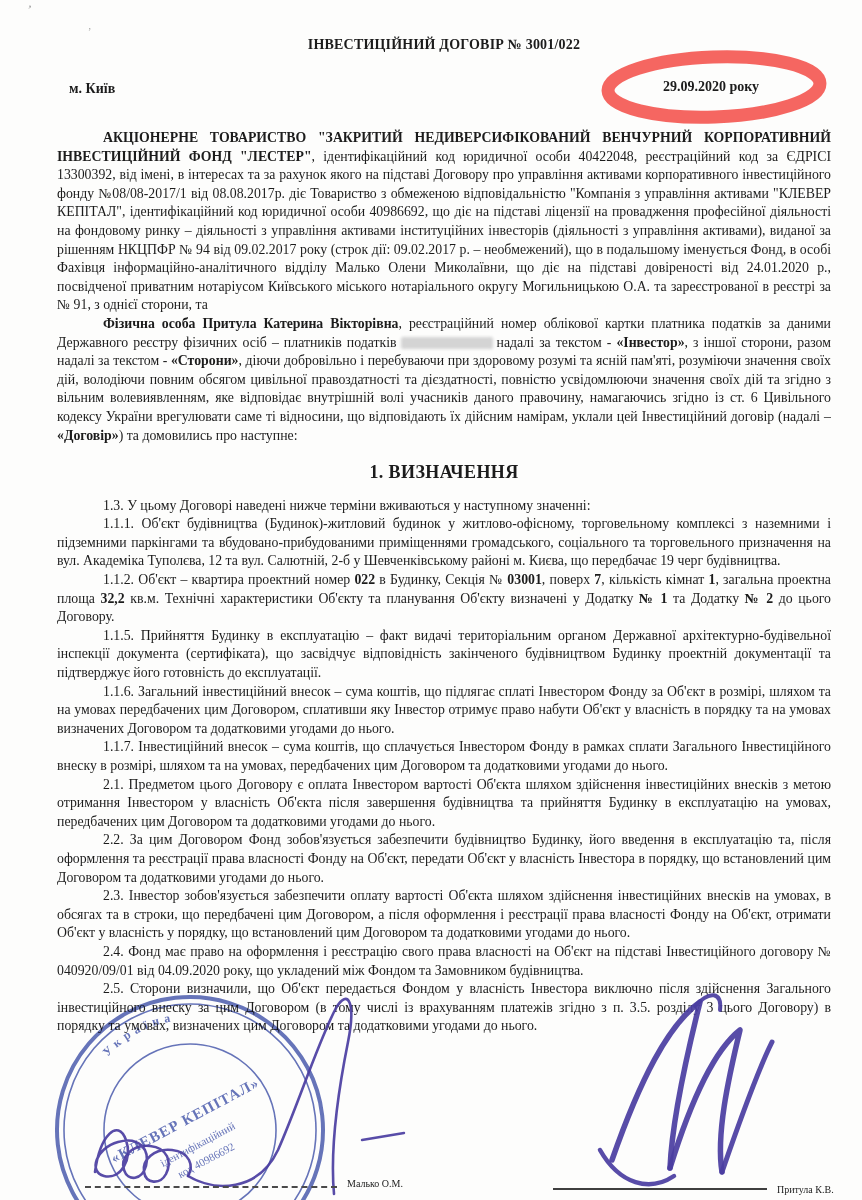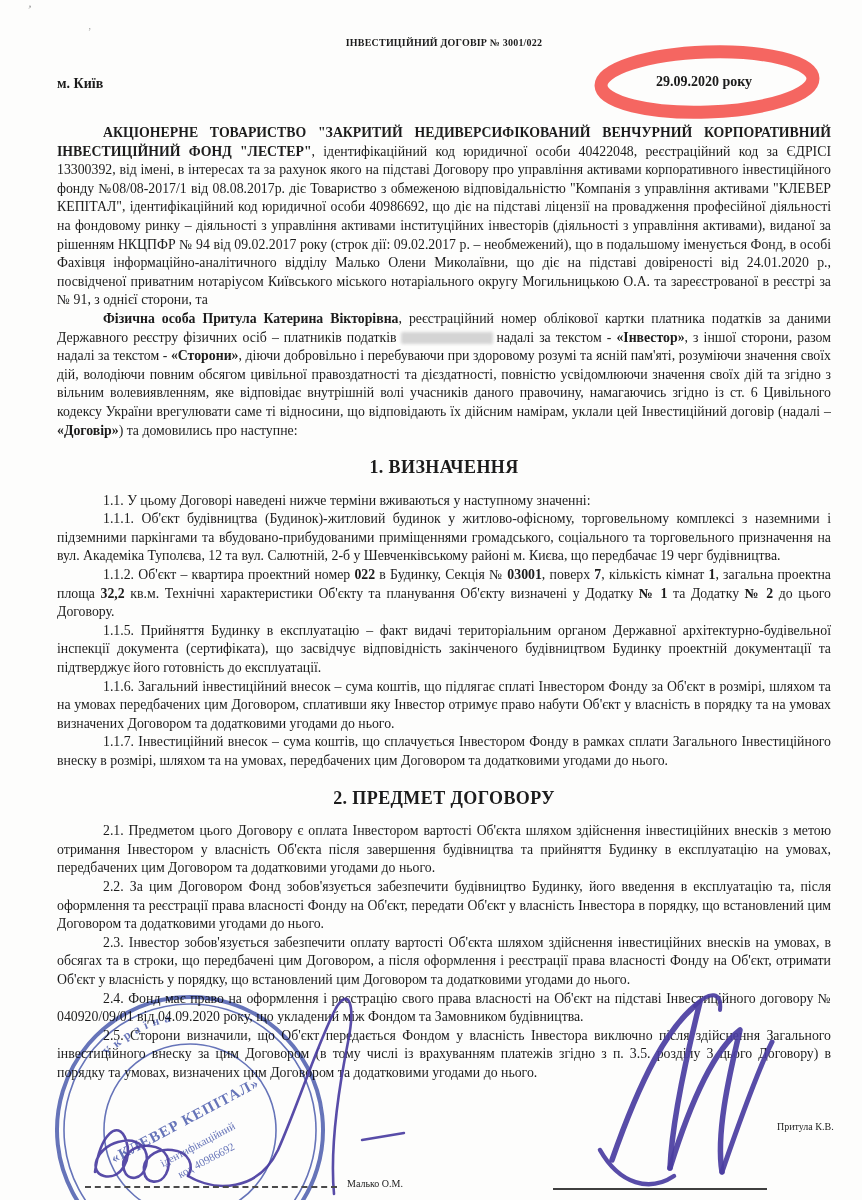--- a/index.html
+++ b/index.html
@@ -8,24 +8,24 @@
     --ink:#4a3da1;
     --text:#1c1c1c;
   }
   html,body{margin:0;padding:0;background:#ffffff;}
   .page{
     position:relative;width:862px;height:1200px;overflow:hidden;
     background:#fdfdfc;color:var(--text);
     font-family:"Liberation Serif","DejaVu Serif",serif;
   }
   .content{position:absolute;left:57px;right:31px;top:0;z-index:1;}
-  .doc-title{margin-top:37px;text-align:center;font-weight:bold;font-size:10px;letter-spacing:.2px;}
-  .meta-row{position:relative;margin-top:26px;height:20px;}
+  .doc-title{margin-top:37px;text-align:center;font-weight:bold;font-size:14px;letter-spacing:.2px;}
+  .meta-row{position:relative;margin-top:26px;height:20px;margin-left:12px;}
   .city{position:absolute;left:0;top:2px;font-weight:bold;font-size:14px;}
-  .date-wrap{position:absolute;right:8px;top:-30px;width:232px;height:78px;}
+  .date-wrap{position:absolute;right:1px;top:-30px;width:232px;height:78px;}
   .date-wrap svg{position:absolute;left:0;top:0;}
   .date-text{
     position:absolute;left:0;right:6px;top:30px;text-align:center;
     font-weight:bold;font-size:14px;z-index:2;
   }
   .red-ellipse{stroke:var(--accent);fill:none;opacity:.88;}
   .doc-body{margin-top:30px;font-size:13.8px;line-height:18.6px;text-align:justify;}
   .para{margin:0;text-indent:46px;}
   .b{font-weight:bold;}
   .section-heading{
@@ -57,21 +57,21 @@
   .sig-line-left{
     position:absolute;left:85px;top:1186px;width:252px;z-index:5;
     border-bottom:2px dashed #4a4a4a;
   }
   .sig-line-right{
     position:absolute;left:553px;top:1188px;width:214px;z-index:5;
     border-bottom:2px solid #3f3f3f;
   }
   .sig-label{position:absolute;z-index:5;font-size:10px;}
   .sig-label-left{left:347px;top:1178px;}
-  .sig-label-right{left:777px;top:1121px;}
+  .sig-label-right{left:777px;top:1184px;}
 </style>
 </head>
 <body>
 
 <div class="page">
 
   <span class="speck speck-1">’</span>
   <span class="speck speck-2">‚</span>
 
   <div class="content">
@@ -84,27 +84,26 @@
           <ellipse class="red-ellipse" cx="116" cy="38" rx="106" ry="30" stroke-width="13" transform="rotate(-2 116 38)"></ellipse>
         </svg>
         <span class="date-text">29.09.2020 року</span>
       </div>
     </div>
 
     <div class="doc-body">
         <p class="para"><span class="b">АКЦІОНЕРНЕ ТОВАРИСТВО "ЗАКРИТИЙ НЕДИВЕРСИФІКОВАНИЙ ВЕНЧУРНИЙ КОРПОРАТИВНИЙ ІНВЕСТИЦІЙНИЙ ФОНД "ЛЕСТЕР"</span><span>, ідентифікаційний код юридичної особи 40422048, реєстраційний код за ЄДРІСІ 13300392, від імені, в інтересах та за рахунок якого на підставі Договору про управління активами корпоративного інвестиційного фонду №08/08-2017/1 від 08.08.2017р. діє Товариство з обмеженою відповідальністю "Компанія з управління активами "КЛЕВЕР КЕПІТАЛ", ідентифікаційний код юридичної особи 40986692, що діє на підставі ліцензії на провадження професійної діяльності на фондовому ринку – діяльності з управління активами інституційних інвесторів (діяльності з управління активами), виданої за рішенням НКЦПФР № 94 від 09.02.2017 року (строк дії: 09.02.2017 р. – необмежений), що в подальшому іменується Фонд, в особі Фахівця інформаційно-аналітичного відділу Малько Олени Миколаївни, що діє на підставі довіреності від 24.01.2020 р., посвідченої приватним нотаріусом Київського міського нотаріального округу Могильницькою О.А. та зареєстрованої в реєстрі за № 91, з однієї сторони, та</span></p>
         <p class="para"><span class="b">Фізична особа Притула Катерина Вікторівна</span><span>, реєстраційний номер облікової картки платника податків за даними Державного реєстру фізичних осіб – платників податків</span><span class="redacted"></span><span>надалі за текстом - </span><span class="b">«Інвестор»</span><span>, з іншої сторони, разом надалі за текстом - </span><span class="b">«Сторони»</span><span>, діючи добровільно і перебуваючи при здоровому розумі та ясній пам'яті, розуміючи значення своїх дій, володіючи повним обсягом цивільної правоздатності та дієздатності, повністю усвідомлюючи значення своїх дій та згідно з вільним волевиявленням, яке відповідає внутрішній волі учасників даного правочину, намагаючись згідно із ст. 6 Цивільного кодексу України врегулювати саме ті відносини, що відповідають їх дійсним намірам, уклали цей Інвестиційний договір (надалі – </span><span class="b">«Договір»</span><span>) та домовились про наступне:</span></p>
         <div class="section-heading">1.   ВИЗНАЧЕННЯ</div>
-        <p class="para"><span>1.1. У цьому Договорі наведені нижче терміни вживаються у наступному значенні:</span></p>
+        <p class="para"><span>1.3. У цьому Договорі наведені нижче терміни вживаються у наступному значенні:</span></p>
         <p class="para"><span>1.1.1. Об'єкт будівництва (Будинок)-житловий будинок у житлово-офісному, торговельному комплексі з наземними і підземними паркінгами та вбудовано-прибудованими приміщеннями громадського, соціального та торговельного призначення на вул. Академіка Туполєва, 12 та вул. Салютній, 2-б  у Шевченківському районі м. Києва, що передбачає 19 черг будівництва.</span></p>
         <p class="para"><span>1.1.2. Об'єкт – квартира проектний номер </span><span class="b">022</span><span> в Будинку, Секція № </span><span class="b">03001</span><span>, поверх </span><span class="b">7</span><span>, кількість кімнат </span><span class="b">1</span><span>, загальна проектна площа </span><span class="b">32,2</span><span> кв.м. Технічні характеристики Об'єкту та планування Об'єкту  визначені у Додатку </span><span class="b">№ 1</span><span> та Додатку </span><span class="b">№ 2</span><span> до цього Договору.</span></p>
         <p class="para"><span>1.1.5. Прийняття Будинку в експлуатацію – факт видачі територіальним органом Державної архітектурно-будівельної інспекції документа (сертифіката), що засвідчує відповідність закінченого будівництвом Будинку проектній документації та підтверджує його готовність до експлуатації.</span></p>
         <p class="para"><span>1.1.6. Загальний інвестиційний внесок – сума коштів, що підлягає сплаті Інвестором Фонду за Об'єкт в розмірі, шляхом та на умовах передбачених цим Договором, сплативши яку Інвестор отримує право набути Об'єкт у власність в порядку та на умовах визначених Договором та додатковими угодами до нього.</span></p>
         <p class="para"><span>1.1.7. Інвестиційний внесок – сума коштів, що сплачується Інвестором Фонду в рамках сплати Загального Інвестиційного внеску в розмірі, шляхом та на умовах, передбачених цим Договором та додатковими угодами до нього.</span></p>
-        <div class="section-heading">2.   ПРЕДМЕТ ДОГОВОРУ</div>
         <p class="para"><span>2.1. Предметом цього Договору є  оплата Інвестором  вартості Об'єкта шляхом здійснення інвестиційних внесків з метою отримання Інвестором у власність Об'єкта після завершення будівництва та прийняття  Будинку в експлуатацію на умовах, передбачених цим Договором та додатковими угодами до нього.</span></p>
         <p class="para"><span>2.2. За цим Договором Фонд зобов'язується забезпечити будівництво Будинку, його введення в експлуатацію та, після оформлення та реєстрації права власності Фонду на Об'єкт, передати Об'єкт у власність Інвестора в порядку, що встановлений цим Договором та додатковими угодами до нього.</span></p>
         <p class="para"><span>2.3. Інвестор зобов'язується  забезпечити оплату вартості Об'єкта  шляхом  здійснення  інвестиційних  внесків на умовах, в обсягах та в строки, що передбачені цим Договором, а після оформлення і реєстрації права власності Фонду на Об'єкт, отримати Об'єкт у власність у порядку, що встановлений цим Договором та додатковими угодами до нього.</span></p>
         <p class="para"><span>2.4. Фонд має право на оформлення і реєстрацію свого права власності на Об'єкт на підставі Інвестиційного договору № 040920/09/01 від 04.09.2020 року, що укладений між Фондом та Замовником будівництва.</span></p>
         <p class="para"><span>2.5. Сторони визначили, що Об'єкт передається Фондом у власність Інвестора виключно після здійснення Загального інвестиційного внеску за цим Договором (в тому числі із врахуванням платежів згідно з п. 3.5. розділу 3 цього Договору) в порядку та умовах, визначених цим Договором та додатковими угодами до нього.</span></p>
       </div>
   </div>
 
   <svg class="stamp" viewBox="0 0 280 280" xmlns="http://www.w3.org/2000/svg" xmlns:xlink="http://www.w3.org/1999/xlink">
     <defs>

